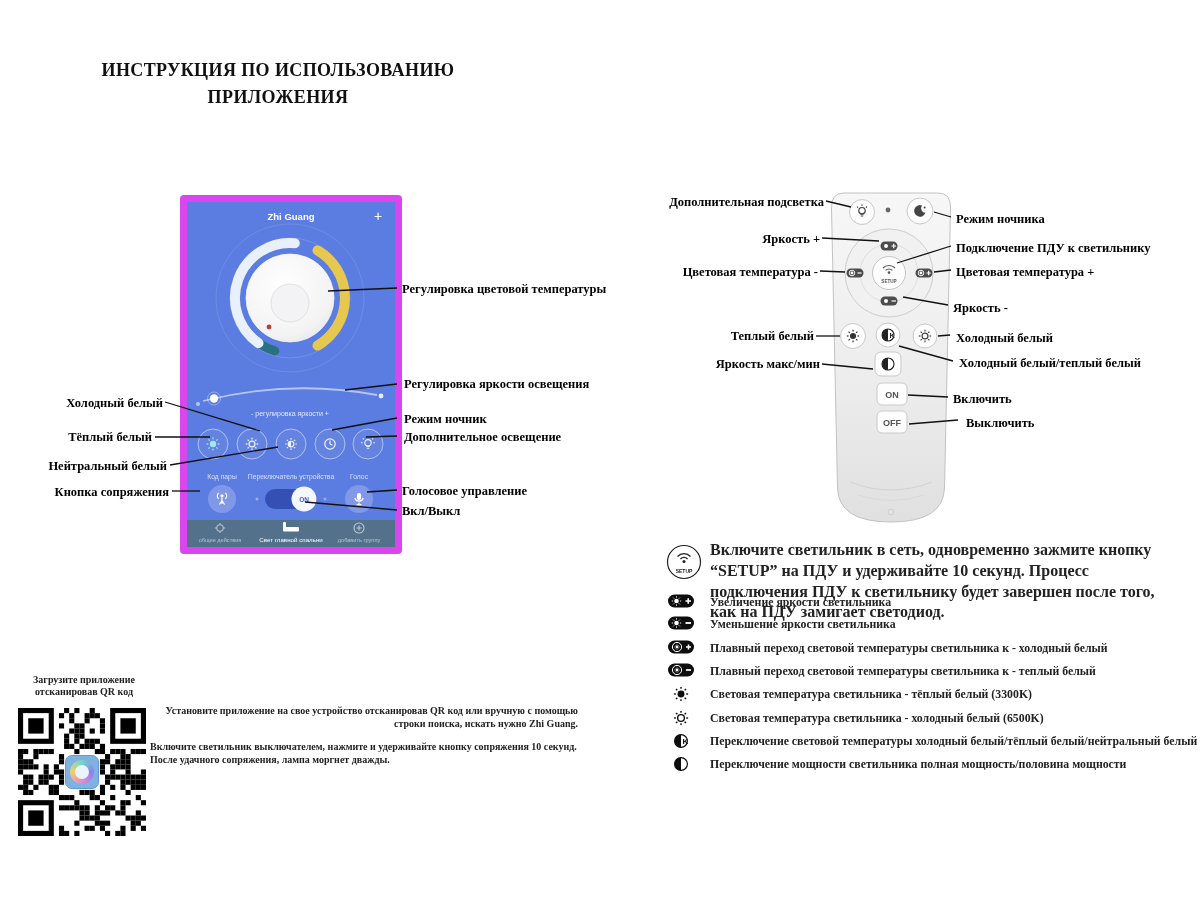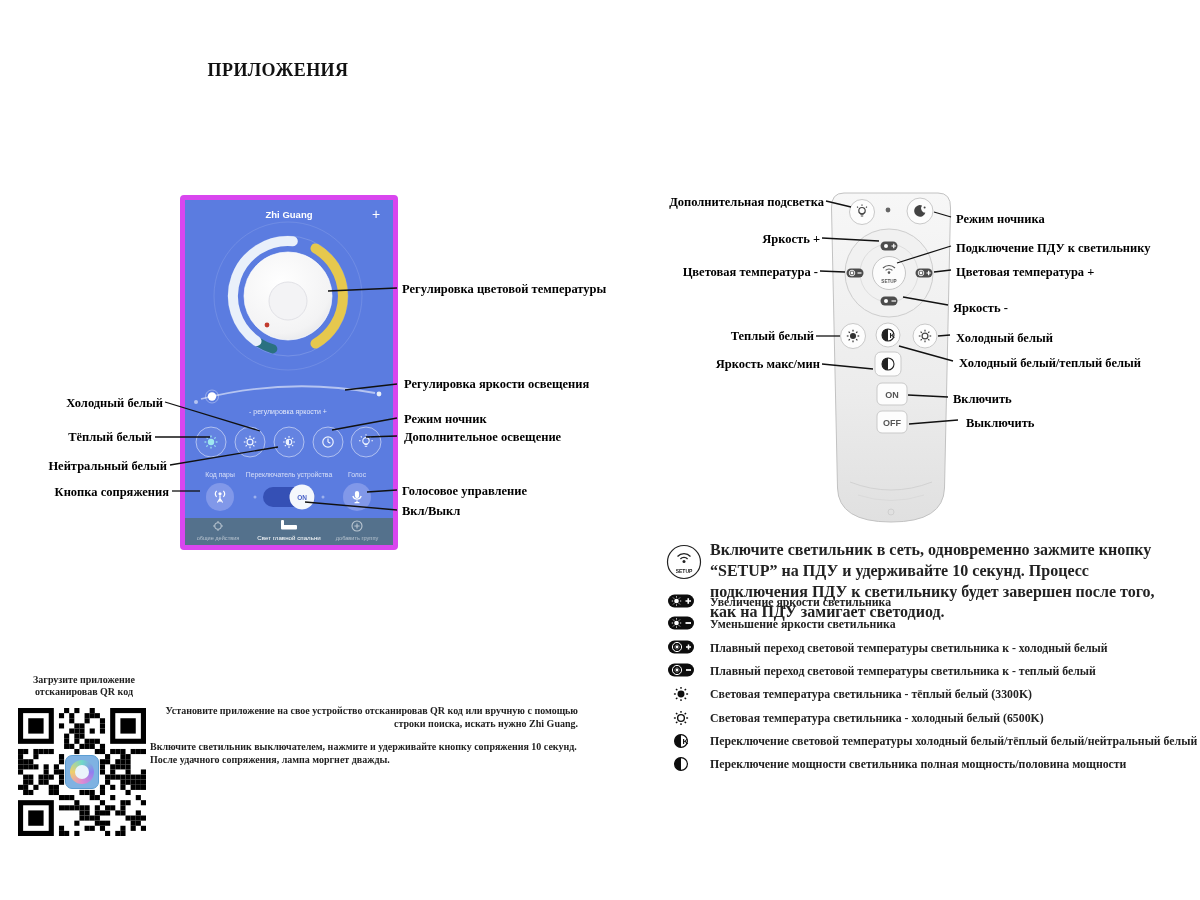--- a/index.html
+++ b/index.html
@@ -4,21 +4,21 @@
 <style>
   html,body{margin:0;padding:0;background:#fff;}
   #canvas{position:relative;width:1200px;height:900px;background:#fff;overflow:hidden;
           font-family:"Liberation Serif","DejaVu Serif",serif;color:#1b1b1b;}
   .title{position:absolute;text-align:center;font-weight:bold;font-size:18px;letter-spacing:.4px;line-height:27px;color:#111;}
   .lbl{position:absolute;font-weight:bold;font-size:12.5px;white-space:nowrap;color:#000000;}
   .para{position:absolute;font-weight:bold;font-size:10px;line-height:1.26;color:#222;}
   .legend-text{position:absolute;font-weight:bold;font-size:11.8px;white-space:nowrap;color:#222;}
   .legend-icon{position:absolute;}
   svg text{font-family:"Liberation Sans","DejaVu Sans",sans-serif;}
-  .phone-wrap{position:absolute;left:180px;top:195px;width:208px;height:345px;border:5px solid #d946ef;border-radius:4px;overflow:hidden;box-sizing:content-box;}
+  .phone-wrap{position:absolute;left:180px;top:195px;width:208px;height:345px;border:7px solid #d946ef;border-radius:4px;overflow:hidden;box-sizing:content-box;}
   #lines{position:absolute;left:0;top:0;pointer-events:none;}
 </style>
 </head>
 <body>
 
 <div id="canvas">
 
   <svg width="0" height="0" style="position:absolute" aria-hidden="true">
     <defs>
       <g id="rays">
@@ -46,20 +46,21 @@
       </linearGradient>
       <radialGradient id="knobGrad" cx=".42" cy=".36" r=".75">
         <stop offset="0" stop-color="#ffffff"></stop>
           <stop offset=".75" stop-color="#f3f3f4"></stop>
           <stop offset="1" stop-color="#e2e3e6"></stop>
       </radialGradient>
     </defs>
   </svg>
 
   <div class="title" style="left:88px;top:57px;width:380px;">
+    <div>ИНСТРУКЦИЯ ПО ИСПОЛЬЗОВАНИЮ</div>
     <div>ПРИЛОЖЕНИЯ</div>
   </div>
 
   <div class="phone-wrap">
     <svg width="208" height="345" viewBox="0 0 208 345">
       <rect x="0" y="0" width="208" height="318" fill="#5b7ce0"></rect>
       <rect x="0" y="318" width="208" height="27" fill="#54718c"></rect>
 
       <text x="104" y="17.5" font-size="9.5" font-weight="bold" fill="#fff" text-anchor="middle">Zhi Guang</text>
       <text x="191" y="19" font-size="14" fill="#fff" text-anchor="middle">+</text>

